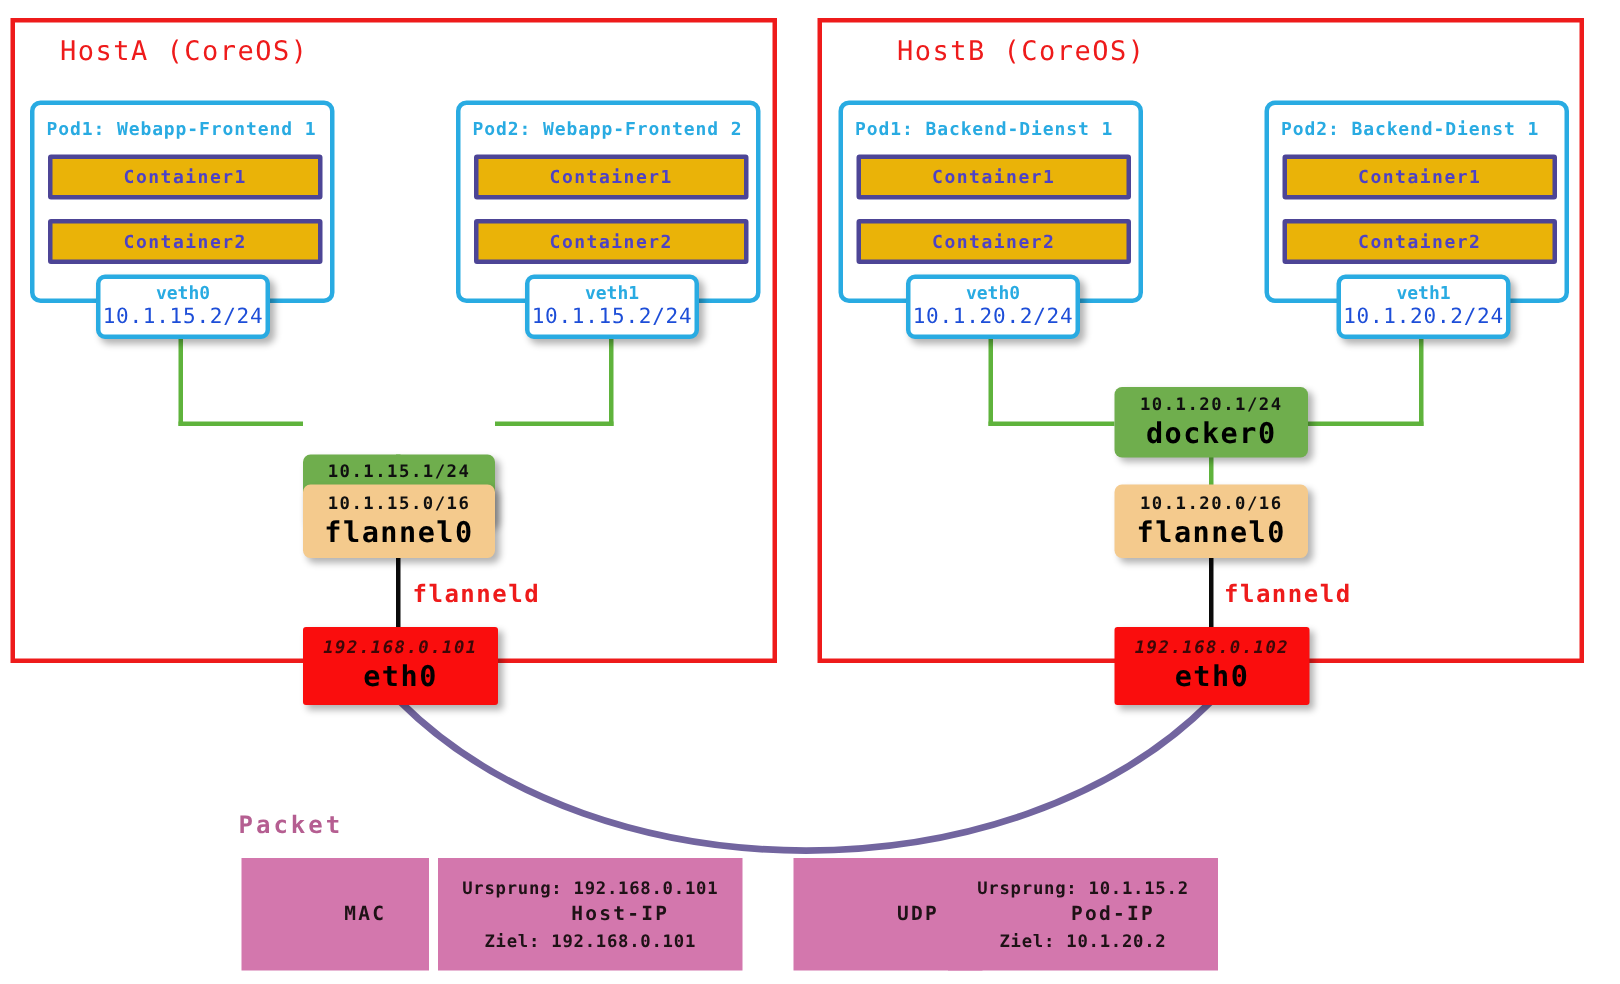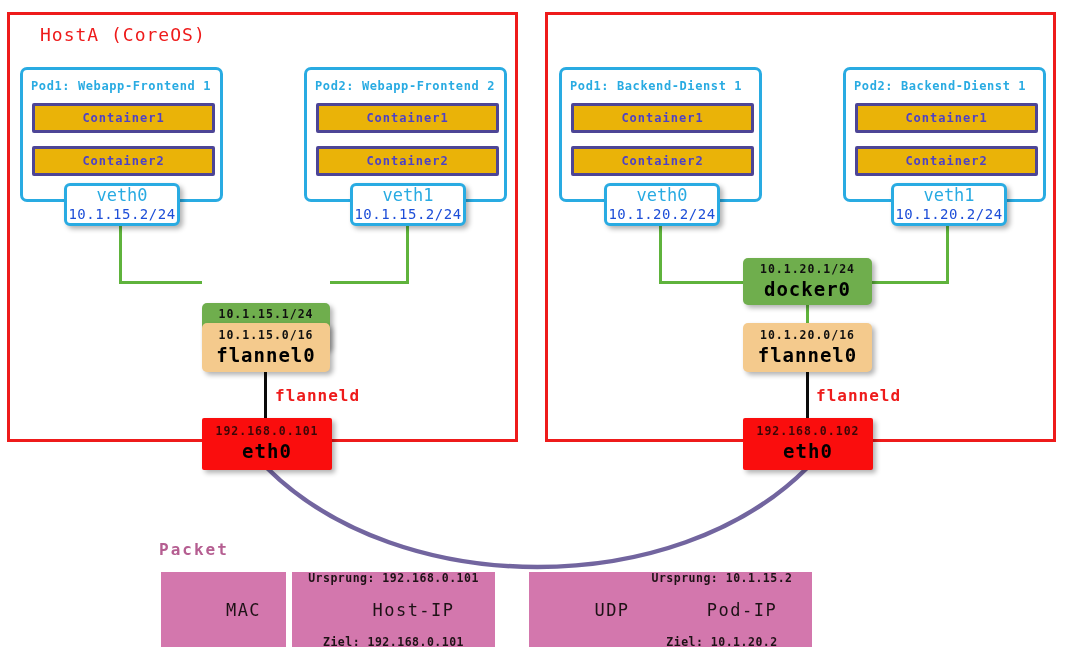--- a/index.html
+++ b/index.html
@@ -28,45 +28,45 @@
     position:absolute;left:9px;width:183px;height:30px;border:3px solid var(--purple);border-radius:2px;
     box-sizing:border-box;display:flex;align-items:center;justify-content:center;
     color:var(--purple-text);font-weight:bold;font-size:12px;letter-spacing:1px;background:#eab308;
   }
   .cbox.c1{top:33px;} .cbox.c2{top:76px;}
   .veth{
     position:absolute;width:116px;height:43px;background:#fff;border:3px solid var(--blue);border-radius:6px;
     box-sizing:border-box;display:flex;flex-direction:column;align-items:center;justify-content:center;
     box-shadow:3px 3px 5px rgba(0,0,0,.3);z-index:5;line-height:1.25;
   }
-  .veth-name{color:var(--blue);font-weight:normal;font-size:17px;}
+  .veth-name{color:var(--blue);font-weight:bold;font-size:12px;}
   .veth-ip{color:#1d4ed8;font-weight:normal;font-size:14px;letter-spacing:0.5px;}
   .node{
     position:absolute;box-sizing:border-box;border-radius:5px;box-shadow:3px 3px 5px rgba(0,0,0,.3);
     display:flex;flex-direction:column;align-items:center;justify-content:center;z-index:5;line-height:1.3;
   }
   .node-ip{font-size:11.5px;font-weight:bold;letter-spacing:1px;color:#101010;}
   .node-name{font-size:19px;font-weight:bold;letter-spacing:1px;color:#000;}
   .docker0{background:var(--green);}
   .flannel0{background:var(--tan);}
   .eth0{background:var(--eth-red);border-radius:2px;}
-  .eth0 .node-ip{color:#3c0707;}
+  .eth0 .node-ip{color:#3c0707;font-style:italic;}
   .flanneld{position:absolute;color:var(--red);font-weight:bold;font-size:16px;letter-spacing:1px;z-index:4;}
   .vline,.hline{position:absolute;z-index:1;}
   .gl{background:var(--line-green);}
   .bl{background:#0a0a0a;}
   .vline{width:3px;} .hline{height:3px;}
   .curve-svg{position:absolute;left:0;top:0;z-index:1;}
   .packet-label{position:absolute;left:159px;top:540px;color:var(--pink-label);font-weight:bold;font-size:16px;letter-spacing:2px;}
   .seg{
     position:absolute;top:572px;height:75px;background:var(--pink);box-sizing:border-box;
-    display:flex;flex-direction:column;align-items:center;justify-content:center;gap:15px;
+    display:flex;flex-direction:column;align-items:center;justify-content:center;gap:3px;
     color:#1e1216;z-index:3;
   }
-  .seg-title{font-size:17px;font-weight:normal;letter-spacing:1.5px;padding-left:40px;}
+  .seg-title{font-size:13px;font-weight:bold;letter-spacing:1.5px;padding-left:40px;}
   .seg-sub{font-size:11.5px;font-weight:bold;letter-spacing:0.5px;}
 </style>
 </head>
 <body>
 
 <div class="canvas">
 
   <svg class="curve-svg" width="1080" height="656">
     <path d="M 267 468 C 400 600 675 600 807 468" fill="none" stroke="#72659f" stroke-width="4.5" stroke-linecap="round"></path>
   </svg>
@@ -109,20 +109,21 @@
     <span class="node-ip">10.1.15.0/16</span>
     <span class="node-name">flannel0</span>
   </div>
   <div class="flanneld" style="left:275px;top:386px;">flanneld</div>
   <div class="node eth0" style="left:202px;top:418px;width:130px;height:52px;">
     <span class="node-ip">192.168.0.101</span>
     <span class="node-name">eth0</span>
   </div>
 
   <div class="host" style="left:545px;top:12px;width:511px;height:430px;"></div>
+  <div class="host-title" style="left:598px;top:24px;">HostB (CoreOS)</div>
 
   <div class="pod" style="left:559px;top:67px;width:203px;height:135px;">
     <div class="pod-title">Pod1: Backend-Dienst 1</div>
     <div class="cbox c1">Container1</div>
     <div class="cbox c2">Container2</div>
   </div>
   <div class="veth" style="left:604px;top:183px;">
     <span class="veth-name">veth0</span>
     <span class="veth-ip">10.1.20.2/24</span>
   </div>

